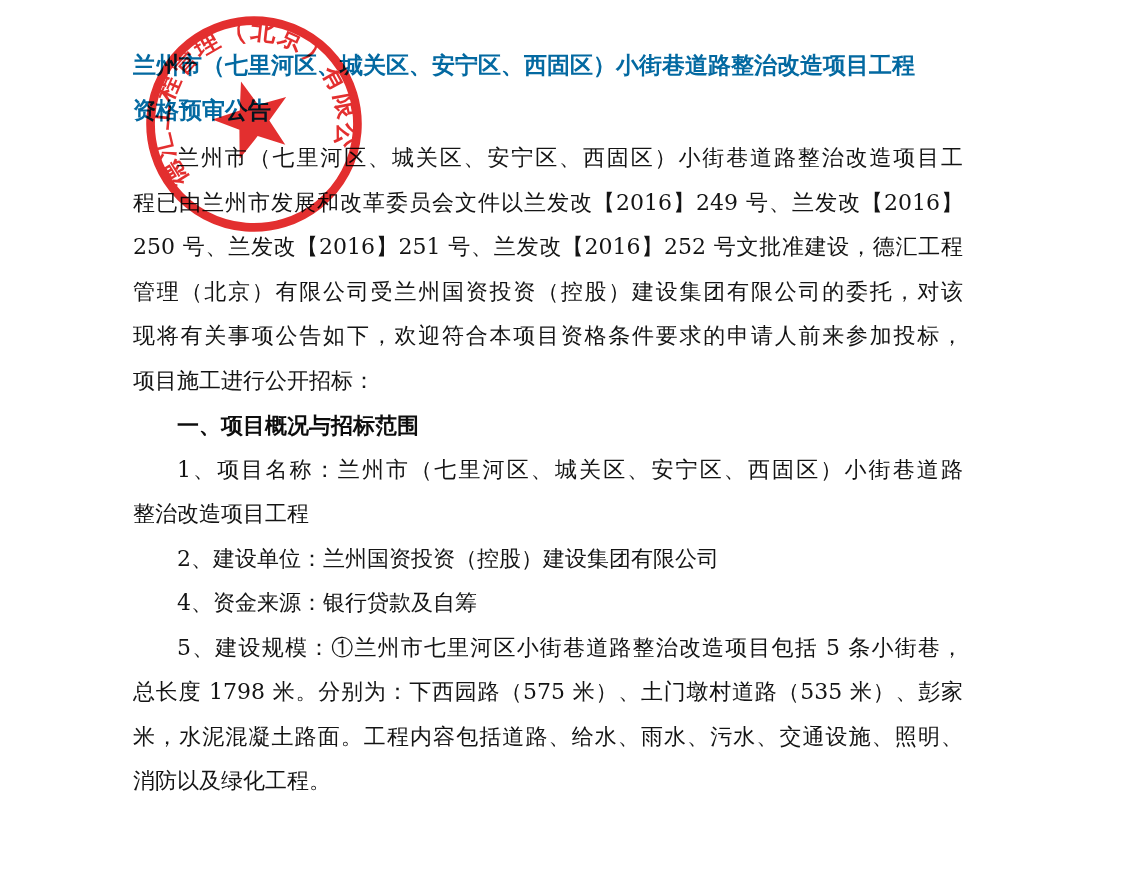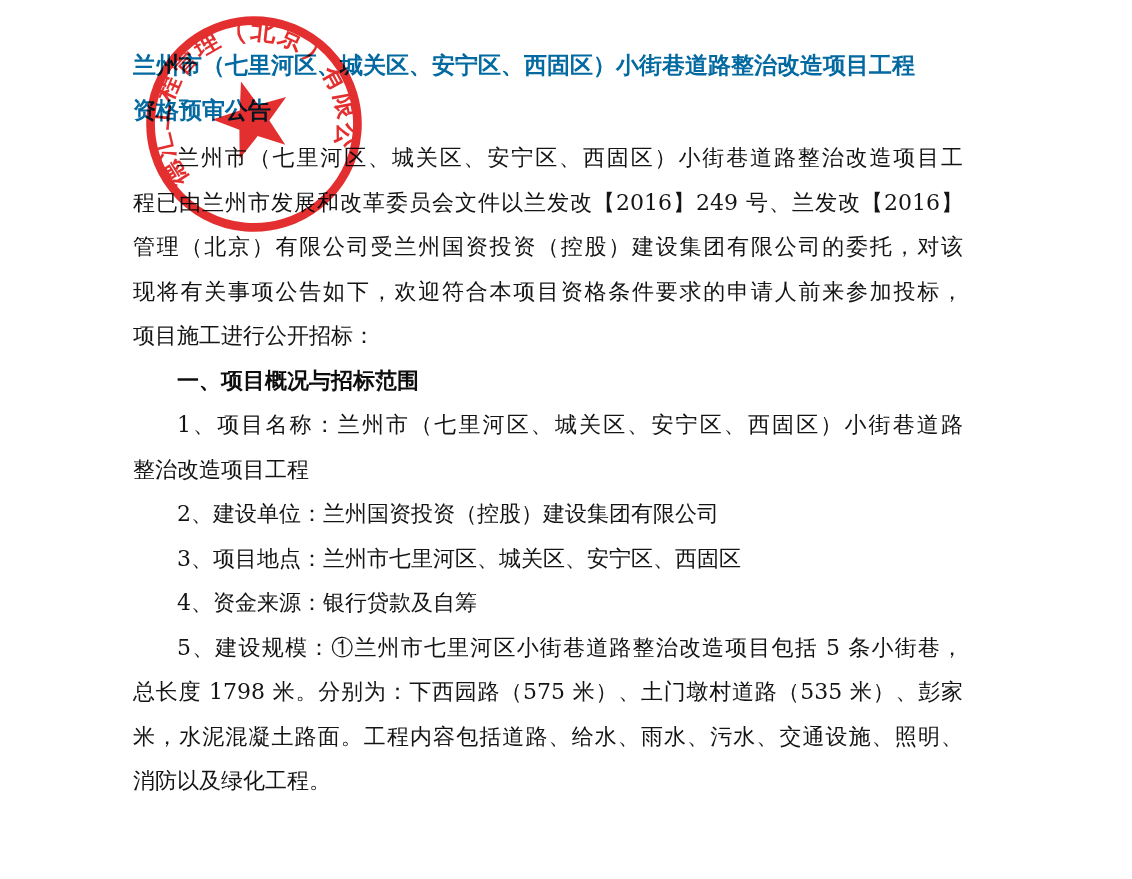--- a/index.html
+++ b/index.html
@@ -33,21 +33,21 @@
     white-space: nowrap;
     color: #141414;
   }
   .doc-line.fill {
     white-space: normal;
     text-align: justify;
     text-align-last: justify;
     overflow: hidden;
   }
   .doc-line.indent { padding-left: 44px; }
-  .doc-line.bold { font-weight: bold; color: #0d0d0d; font-family: Liberation Serif, serif; }
+  .doc-line.bold { font-weight: bold; color: #0d0d0d; }
   .stamp {
     position: absolute;
     left: 138px;
     top: 8px;
     width: 232px;
     height: 232px;
     transform: rotate(-17deg);
     opacity: 0.88;
     mix-blend-mode: multiply;
     pointer-events: none;
@@ -66,28 +66,28 @@
 <body>
 
 <div class="page">
 
   <div class="content">
     <div class="doc-title">兰州市（七里河区、城关区、安宁区、西固区）小街巷道路整治改造项目工程</div>
     <div class="doc-title">资格预审公告</div>
     <div class="body-lines" id="body-lines">
         <div class="doc-line fill indent">兰州市（七里河区、城关区、安宁区、西固区）小街巷道路整治改造项目工</div>
         <div class="doc-line fill">程已由兰州市发展和改革委员会文件以兰发改【2016】249 号、兰发改【2016】</div>
+        <div class="doc-line fill">250 号、兰发改【2016】251 号、兰发改【2016】252 号文批准建设，德汇工程</div>
         <div class="doc-line fill">管理（北京）有限公司受兰州国资投资（控股）建设集团有限公司的委托，对该</div>
         <div class="doc-line fill">现将有关事项公告如下，欢迎符合本项目资格条件要求的申请人前来参加投标，</div>
         <div class="doc-line">项目施工进行公开招标：</div>
         <div class="doc-line indent bold">一、项目概况与招标范围</div>
         <div class="doc-line fill indent">1、项目名称：兰州市（七里河区、城关区、安宁区、西固区）小街巷道路</div>
         <div class="doc-line">整治改造项目工程</div>
         <div class="doc-line indent">2、建设单位：兰州国资投资（控股）建设集团有限公司</div>
-        <div class="doc-line indent">3、项目地点：兰州市七里河区、城关区、安宁区、西固区</div>
         <div class="doc-line indent">4、资金来源：银行贷款及自筹</div>
         <div class="doc-line fill indent">5、建设规模：①兰州市七里河区小街巷道路整治改造项目包括 5 条小街巷，</div>
         <div class="doc-line fill">总长度 1798 米。分别为：下西园路（575 米）、土门墩村道路（535 米）、彭家</div>
         <div class="doc-line fill">米，水泥混凝土路面。工程内容包括道路、给水、雨水、污水、交通设施、照明、</div>
         <div class="doc-line">消防以及绿化工程。</div>
       </div>
   </div>
 
   <div class="stamp">
     <svg viewBox="0 0 240 240" xmlns="http://www.w3.org/2000/svg">

